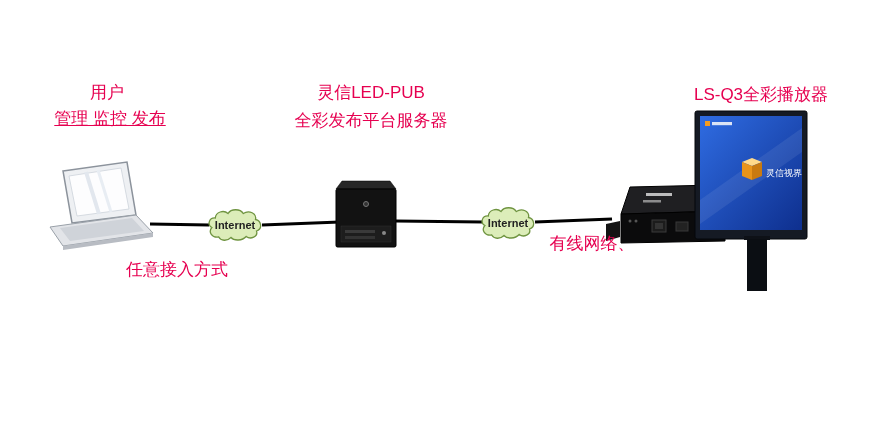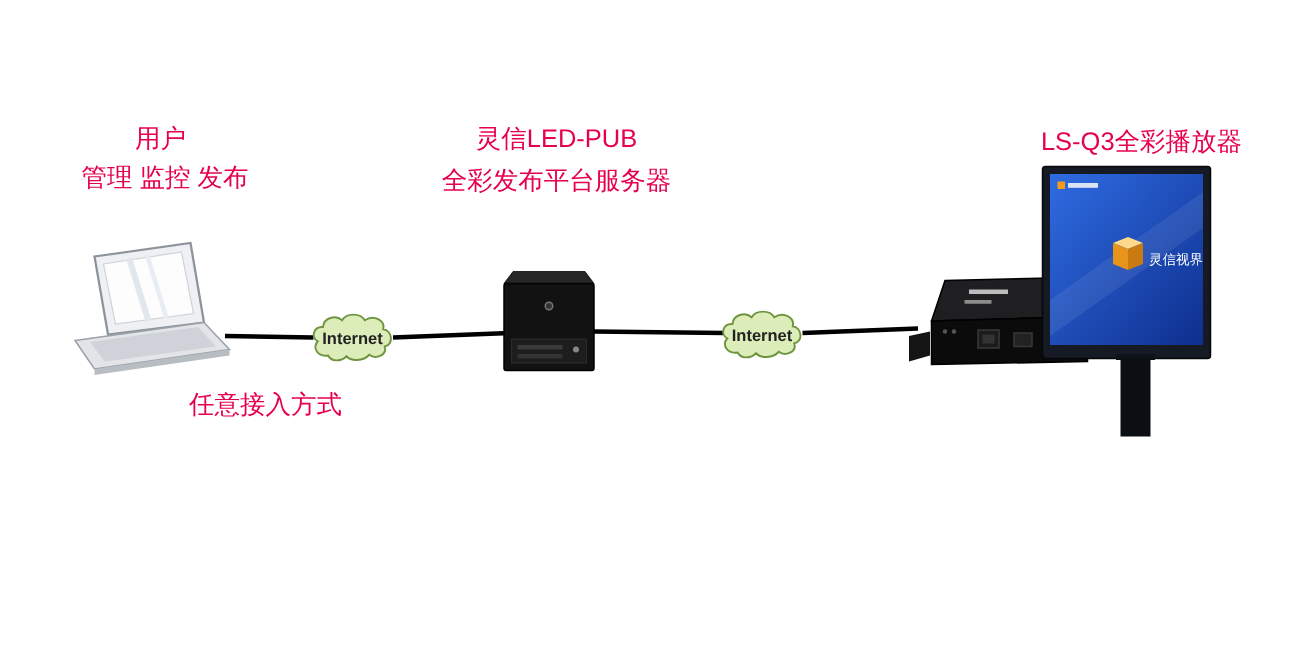--- a/index.html
+++ b/index.html
@@ -122,21 +122,22 @@
         <polygon points="742,162 752,166 752,180 742,176" fill="#e8941a"></polygon>
         <polygon points="752,166 762,162 762,176 752,180" fill="#c97a10"></polygon>
         <text class="logo-text" x="766" y="176">灵信视界</text>
       </g>
       <rect x="744" y="236" width="26" height="4" fill="#0e1117"></rect>
       <rect x="747" y="239" width="20" height="52" fill="#0b0e13"></rect>
     </g>
   </svg>
 
   <div class="lbl" style="left:107px; top:81px;">用户</div>
-  <div class="lbl" style="left:110px; top:107px;">管理 监控 发布</div>
+  <div class="lbl" style="left:110px; top:107px;text-decoration:underline;">管理 监控 发布</div>
   <div class="lbl" style="left:177px; top:258px;font-family:Liberation Mono, monospace;">任意接入方式</div>
 
   <div class="lbl" style="left:371px; top:109px;">全彩发布平台服务器</div>
   <div class="lbl" style="left:371px; top:81px;">灵信LED-PUB</div>
 
   <div class="lbl" style="left:761px; top:83px;">LS-Q3全彩播放器</div>
+  <div class="lbl" style="left:592px; top:232px;">有线网络、</div>
 
 </div>
 
 </body></html>

